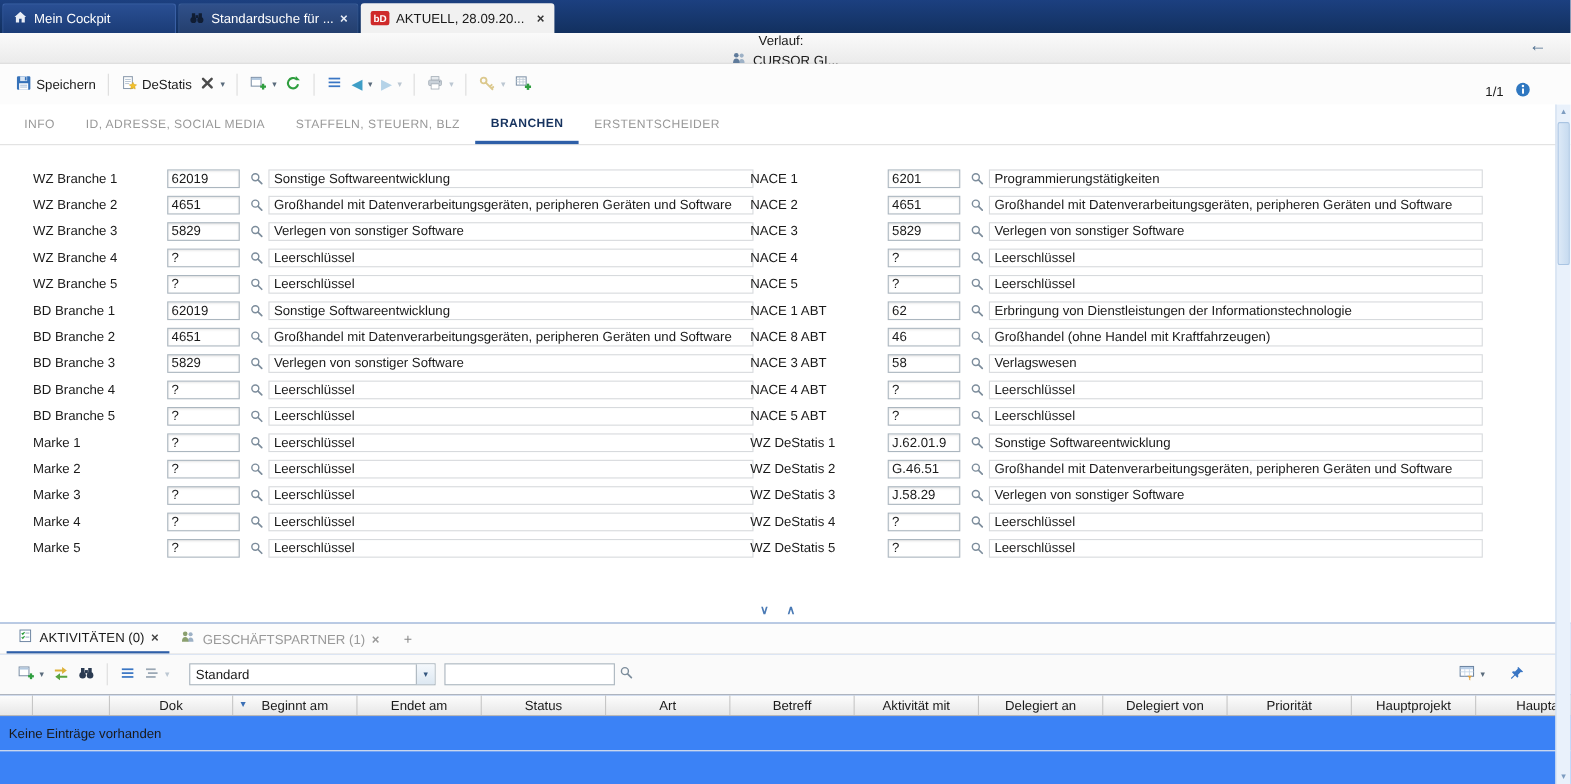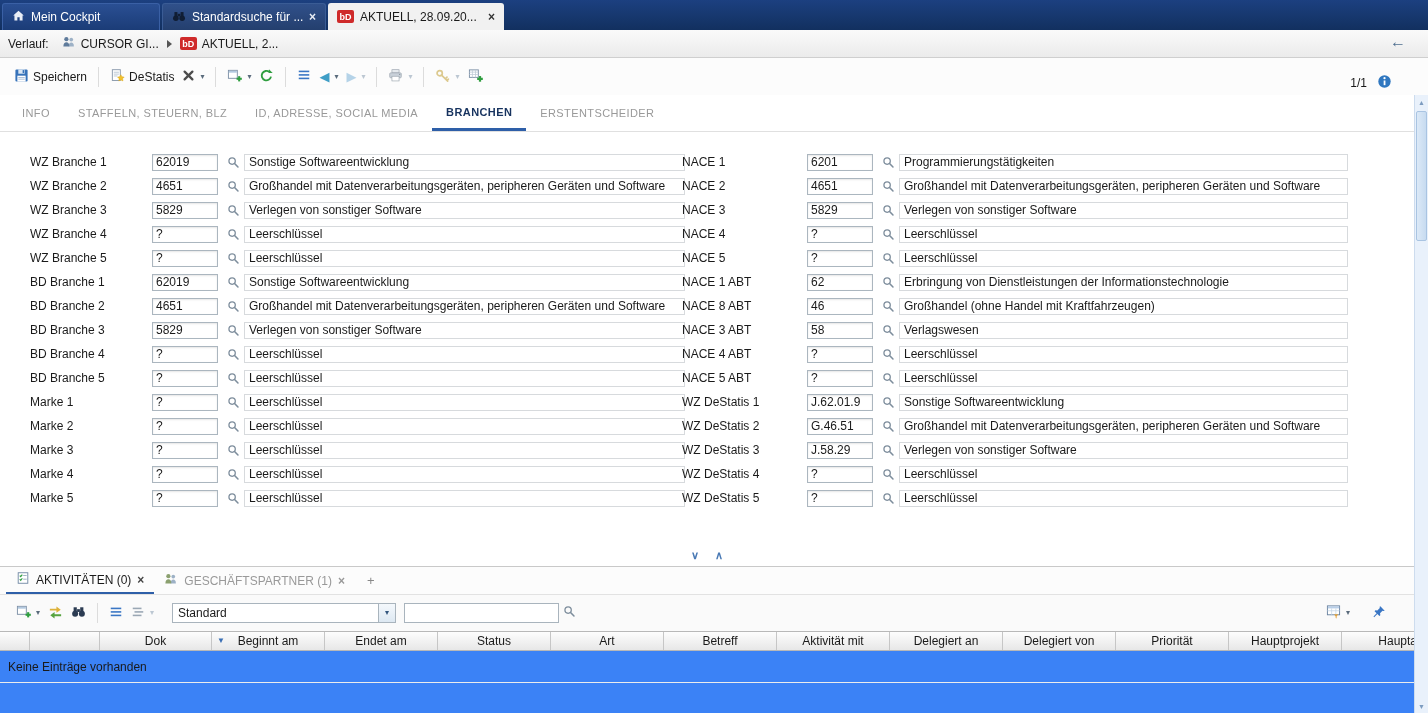--- a/index.html
+++ b/index.html
@@ -19,21 +19,21 @@
   .wtab-3{width:176px;background:#f1f1f1;color:#1a1a1a;}
   .close{font-weight:bold;font-size:12px;line-height:12px;}
   .wtab-2 .close{color:#e9eef6;}
   .wtab-3 .close{color:#333;}
   .bd-badge{display:inline-flex;align-items:center;justify-content:center;flex:none;
             width:17px;height:13px;background:#cf2a2a;color:#fff;font-size:9px;font-weight:bold;border-radius:2px;}
 
   
   .histbar{position:absolute;top:30px;left:0;width:100%;height:28px;
            background:linear-gradient(#fafafa,#ebebeb);border-bottom:1px solid #cfcfcf;
-           display:flex;align-items:center;padding:0 8px;}
+           display:flex;align-items:center;padding:0 8px;flex-direction:column;}
   .hist-label{margin-right:8px;}
   .hist-item{display:flex;align-items:center;gap:5px;padding:2px 5px;}
   .hist-sep{width:0;height:0;border-left:5px solid #555;border-top:4px solid transparent;
             border-bottom:4px solid transparent;margin:0 3px;}
   .hist-back{position:absolute;right:22px;top:3px;font-size:16px;font-weight:bold;color:#4f6f90;}
 
   
   .toolbar{position:absolute;top:58px;left:0;width:100%;height:37px;background:#fcfcfc;
            display:flex;align-items:center;padding:0 10px;}
   .tbtn{display:flex;align-items:center;gap:4px;padding:3px 4px;border-radius:2px;}
@@ -246,24 +246,24 @@
           </svg></span>
     </div>
   </div>
 
   <div class="ftabs">
 
   <div class="ftab">
         <span>INFO</span>
       </div>
       <div class="ftab">
+        <span>ID, ADRESSE, SOCIAL MEDIA</span>
+      </div>
+      <div class="ftab">
         <span>STAFFELN, STEUERN, BLZ</span>
-      </div>
-      <div class="ftab">
-        <span>ID, ADRESSE, SOCIAL MEDIA</span>
       </div>
       <div class="ftab active">
         <span>BRANCHEN</span>
       </div>
       <div class="ftab">
         <span>ERSTENTSCHEIDER</span>
       </div>
     </div>
 
   <div class="fcol fcol-left">

